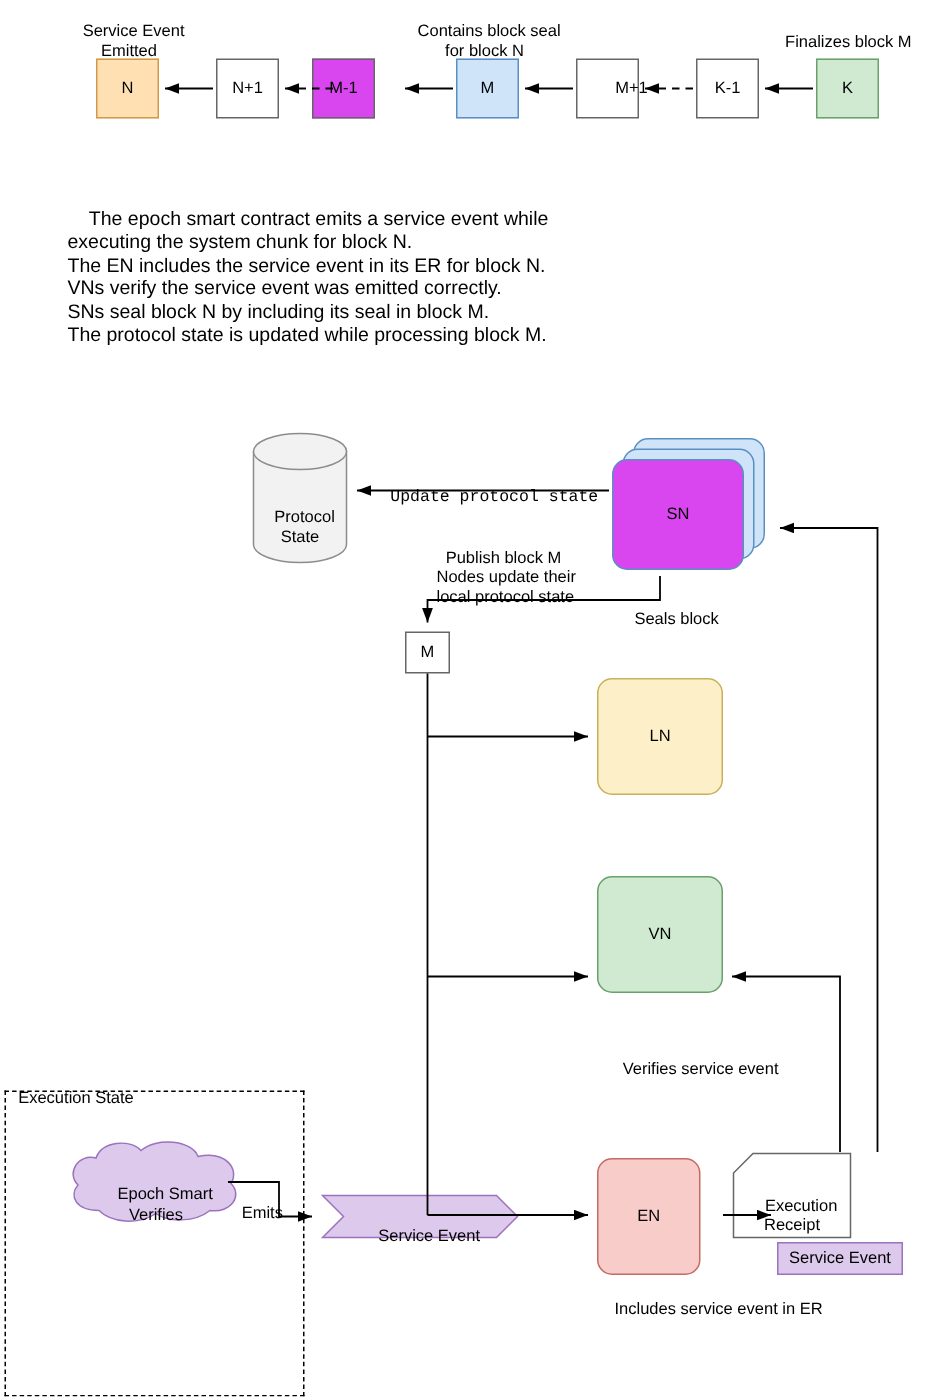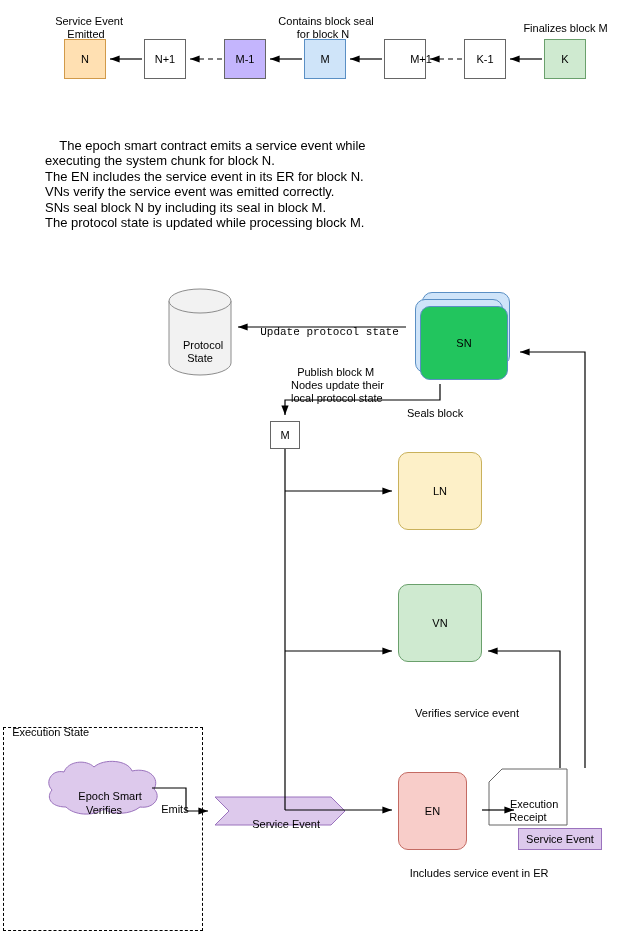--- a/index.html
+++ b/index.html
@@ -59,21 +59,21 @@
 <div class="lbl center" style="left:500px; top:9px; width:125px;">
   <span>Finalizes block M</span>
 </div>
 
 <div class="box chainbox abs" style="left:64px; top:39px; background:#ffe0b2; border-color:#d19a4a;">
   <span>N</span>
 </div>
 <div class="box chainbox abs" style="left:144px; top:39px; background:#ffffff;">
   <span>N+1</span>
 </div>
-<div class="box chainbox abs" style="left:224px; top:39px; background:#c4b5fd;">
+<div class="box chainbox abs" style="left:208px; top:39px; background:#d946ef;">
   <span>M-1</span>
 </div>
 <div class="box chainbox abs" style="left:304px; top:39px; background:#cfe4f9; border-color:#5a8fc4;">
   <span>M</span>
 </div>
 <div class="box chainbox abs" style="left:384px; top:39px; background:#ffffff;padding-left:32px;">
   <span>M+1</span>
 </div>
 <div class="box chainbox abs" style="left:464px; top:39px; background:#ffffff;">
   <span>K-1</span>
@@ -98,25 +98,25 @@
   </svg>
 </div>
 <div class="lbl center" style="left:168px; top:326px; width:64px;">
   <span>Protocol
 State</span>
 </div>
 
 <div class="abs" style="left:408px; top:292px; width:106px; height:92px;">
   <div class="box rounded abs" style="left:14px; top:0px; width:88px; height:74px; background:#cfe4f9; border-color:#5a8fc4;"></div>
   <div class="box rounded abs" style="left:7px; top:7px; width:88px; height:74px; background:#cfe4f9; border-color:#5a8fc4;"></div>
-  <div class="box rounded abs" style="left:12px; top:14px; width:88px; height:74px; background:#22c55e; border-color:#5a8fc4;">
+  <div class="box rounded abs" style="left:0px; top:14px; width:88px; height:74px; background:#d946ef; border-color:#5a8fc4;">
     <span>SN</span>
   </div>
 </div>
-<div class="lbl center" style="left:376px; top:394px; width:112px;">
+<div class="lbl center" style="left:392px; top:394px; width:112px;">
   <span>Seals block</span>
 </div>
 
 <div class="box abs" style="left:270px; top:421px; width:30px; height:28px; background:#ffffff;">
   <span>M</span>
 </div>
 
 <div class="box rounded abs" style="left:398px; top:452px; width:84px; height:78px; background:#fdf0c8; border-color:#c9b15b;">
   <span>LN</span>
 </div>

